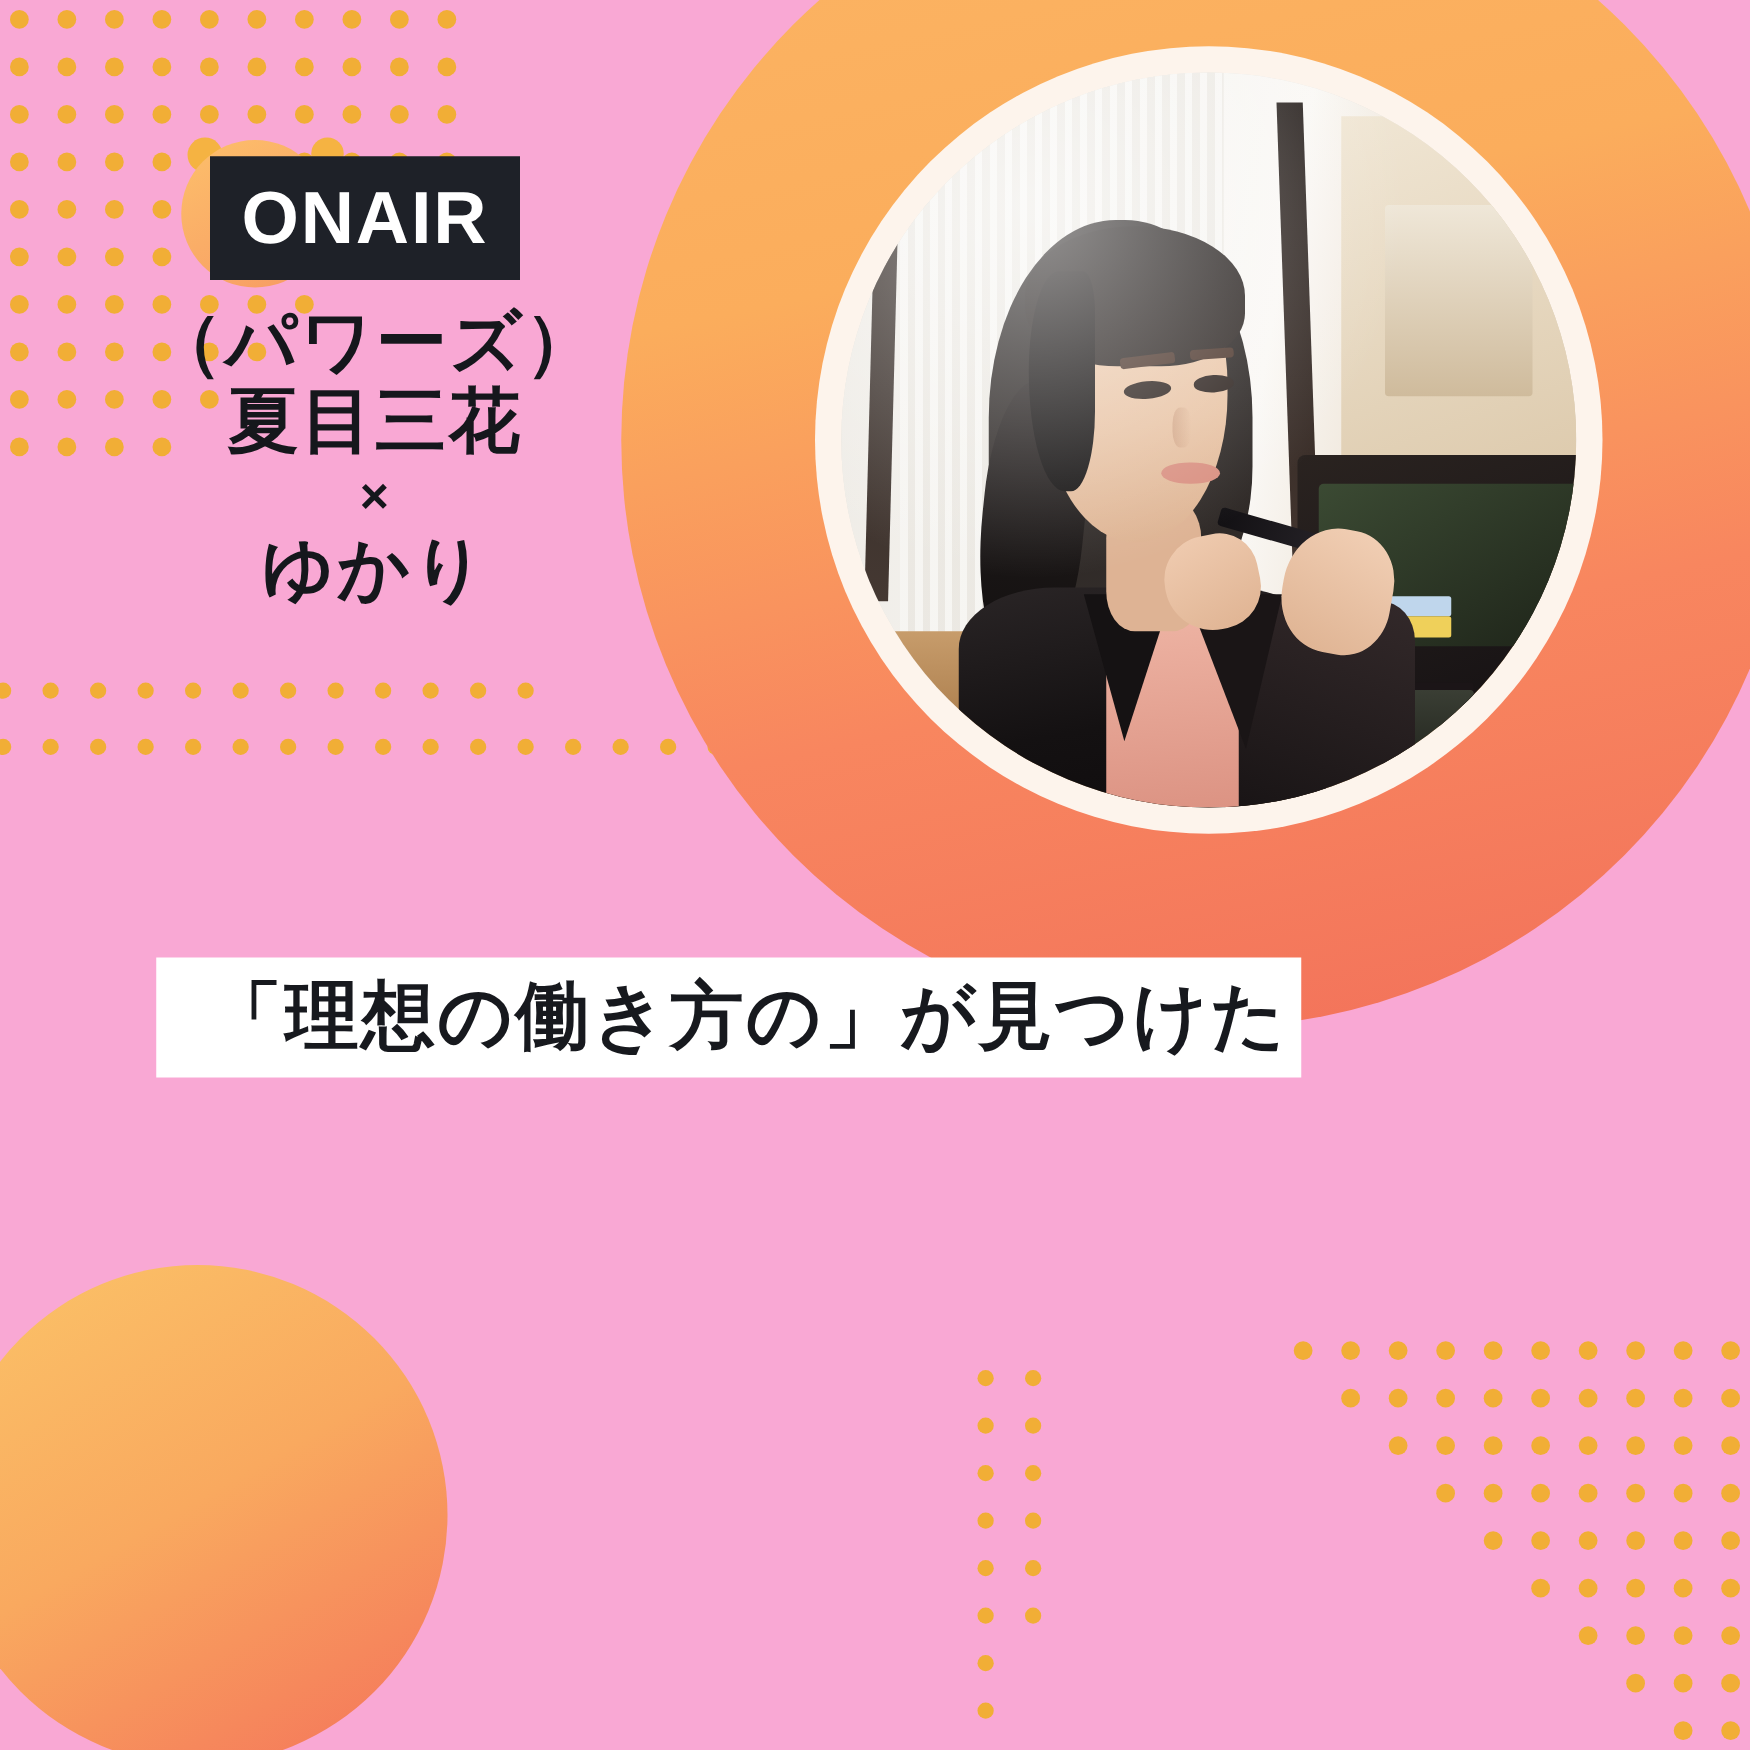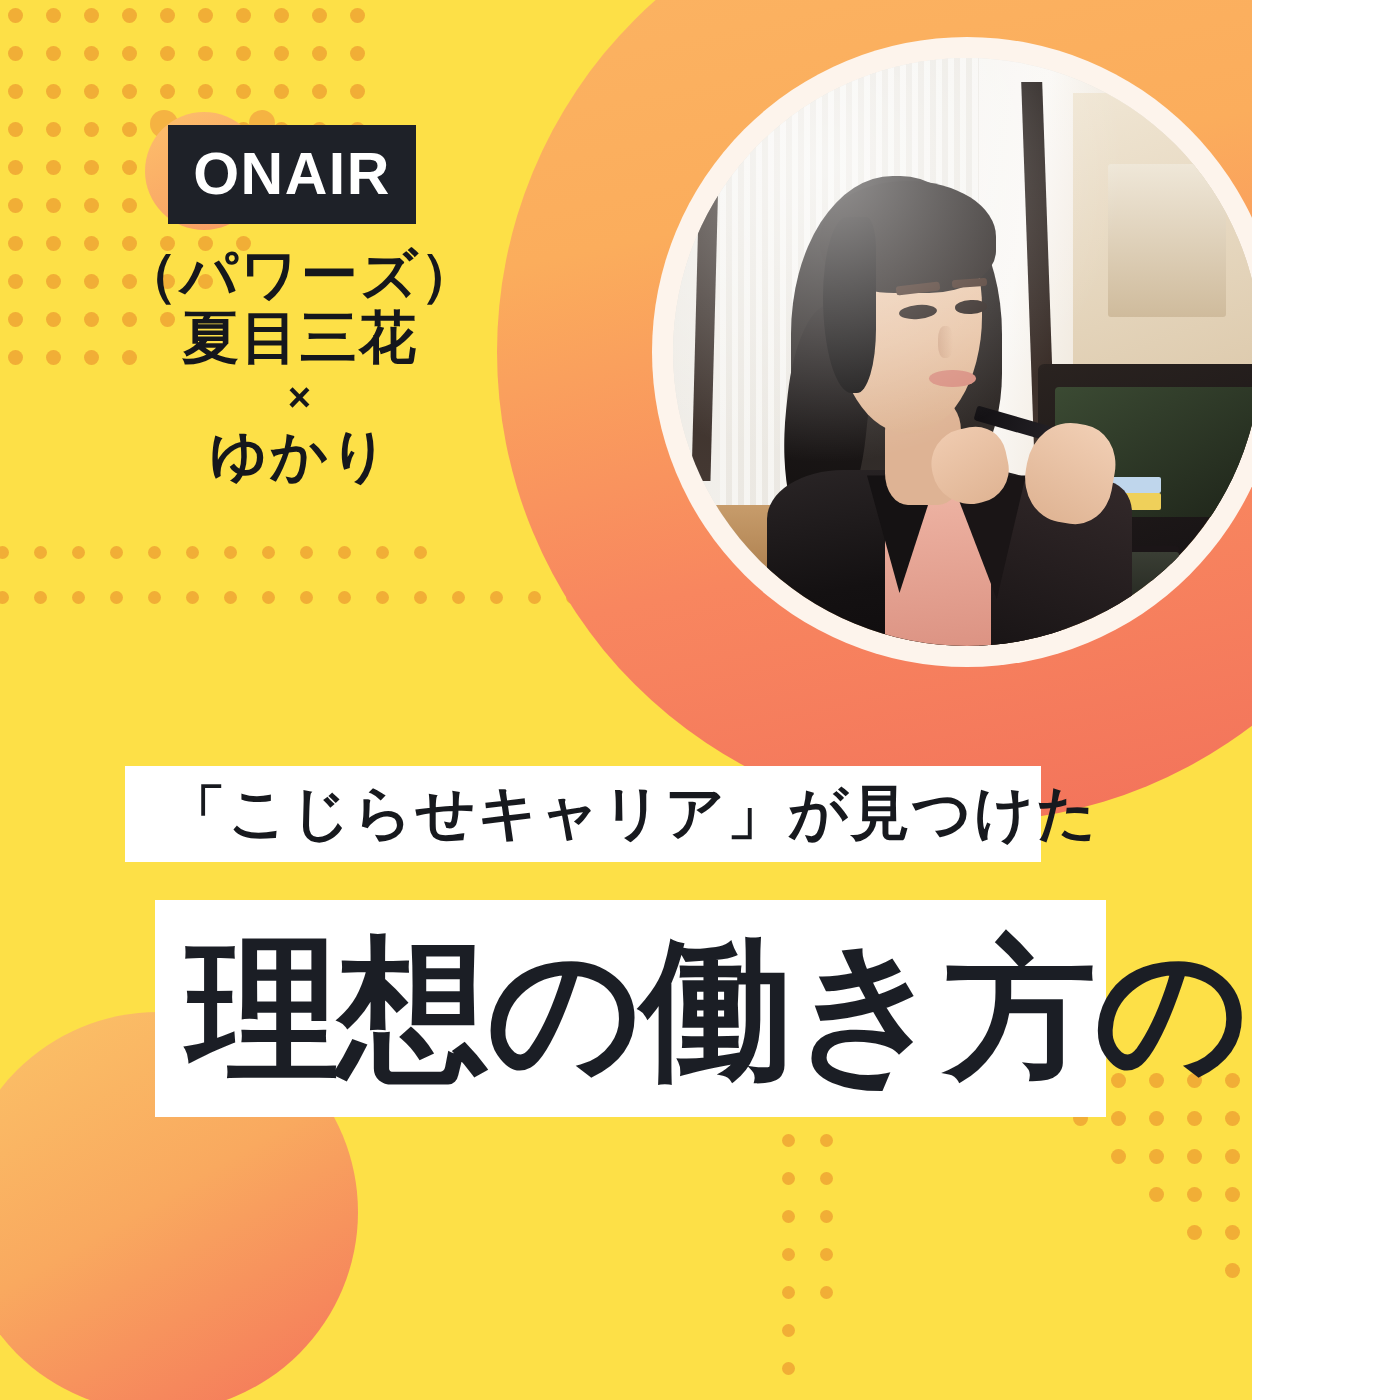--- a/index.html
+++ b/index.html
@@ -2,22 +2,22 @@
 <html><head>
 <meta charset="utf-8">
 <style>
   * { margin:0; padding:0; box-sizing:border-box; }
   html, body {
     width:1400px; height:1400px;
     font-family:"Liberation Sans","DejaVu Sans",sans-serif;
   }
   #canvas {
     position:relative;
-    width:1252px; height:1400px;
-    background:#fde047;
+    width:1400px; height:1400px;
+    background:#f9a8d4;
     overflow:hidden;
     text-decoration:underline;
   }
 
   
   .dotfield { position:absolute; }
   .dot {
     position:absolute;
     width:15px; height:15px;
     border-radius:50%;
@@ -566,19 +566,16 @@
   </div>
 
   <div id="guest">
     <div class="gl">（パワーズ）</div>
     <div class="gl">夏目三花</div>
     <div class="gx">×</div>
     <div class="gl">ゆかり</div>
   </div>
 
   <div class="plate" id="plate-sub">
-    <span class="t">「こじらせキャリア」が見つけた</span>
+    <span class="t">「理想の働き方の」が見つけた</span>
   </div>
-  <div class="plate" id="plate-h1">
-    <span class="t">理想の働き方の</span>
-  </div>
 
 </div>
 
 </body></html>

